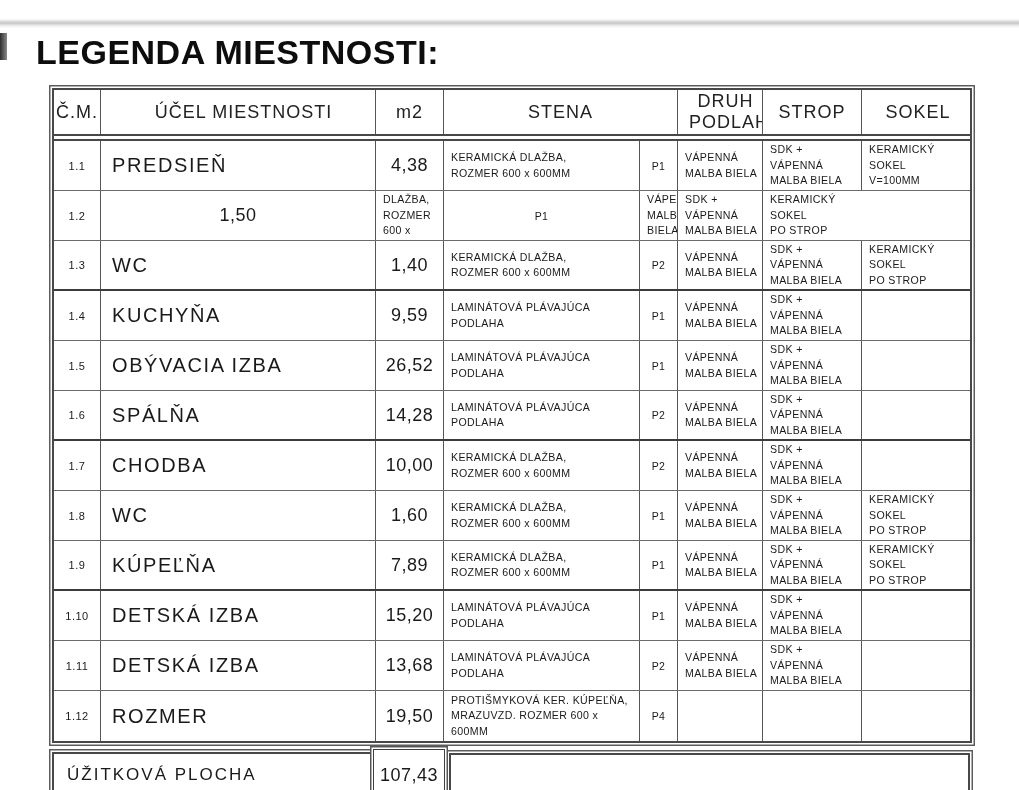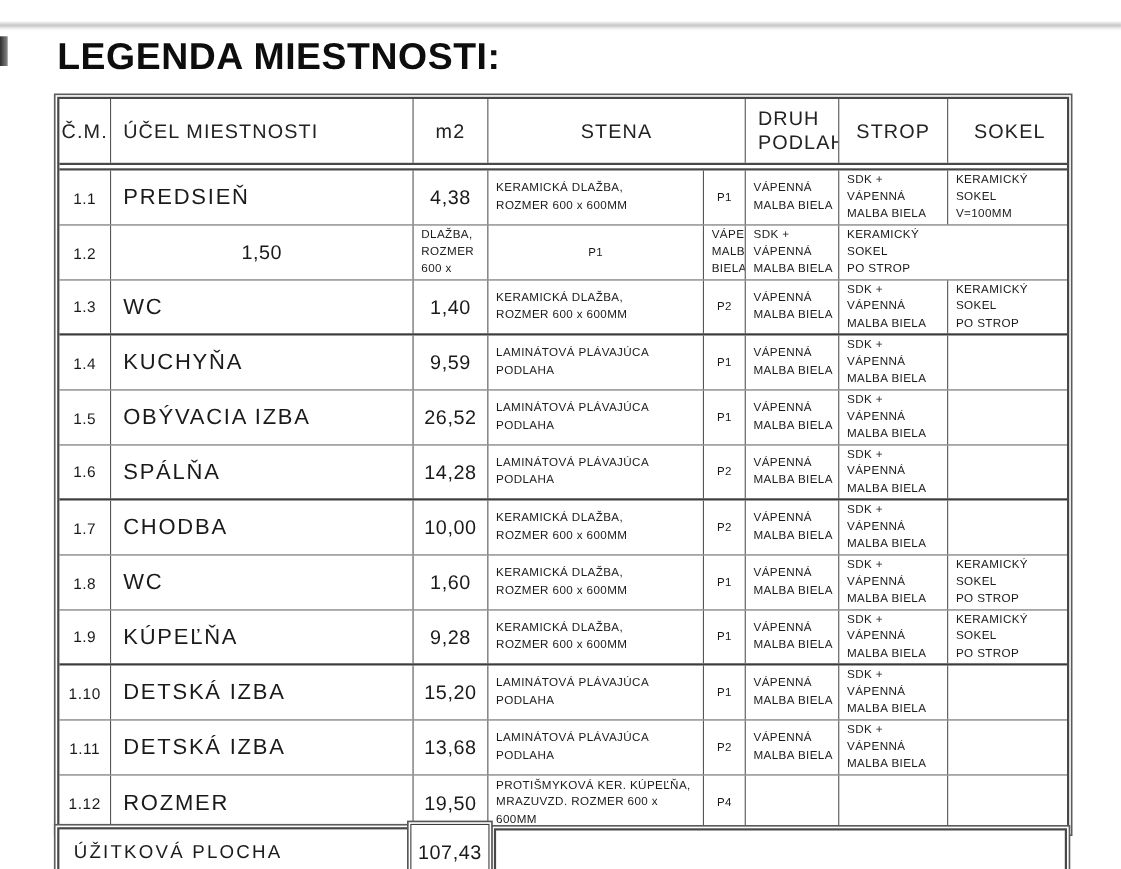--- a/index.html
+++ b/index.html
@@ -11,41 +11,41 @@
   
   .top-shadow {
     position:absolute; left:0; top:19px; width:1019px; height:9px;
     background:linear-gradient(180deg,#fdfdfd 0%,#c6c6c6 45%,#ededed 75%,#ffffff 100%);
   }
   .scan-mark {
     position:absolute; left:0; top:33px; width:7px; height:27px;
     background:linear-gradient(90deg,#2e2e2e,#8a8a8a); filter:blur(.4px);
   }
   .title {
-    position:absolute; left:52px; top:33px;
+    position:absolute; left:36px; top:33px;
     font-size:34px; font-weight:700; letter-spacing:.5px; color:#0d0d0d;
   }
   
   .tbl {
     position:absolute; left:52px; top:88px; width:920px;
     border:2px solid #484848; background:#fff;
     box-shadow:0 0 0 1.5px #ffffff, 0 0 0 3px #5c5c5c;
   }
   .thead, .row { display:grid; }
-  .thead { grid-template-columns:47px 275px 68px 234px 85px 99px 112px; height:60px; border-bottom:2px solid #484848; }
+  .thead { grid-template-columns:47px 275px 68px 234px 85px 99px 112px; height:46px; border-bottom:2px solid #484848;text-align:center; }
   .row   { grid-template-columns:47px 275px 68px 196px 38px 85px 99px 112px; height:50px; border-bottom:1.5px solid #6a6a6a; }
   .tbody { border-top:2px solid #484848; margin-top:3px; }
   .row.group-end { border-bottom:2.2px solid #3c3c3c; }
   .row.last { border-bottom:none; }
   .cell { border-right:1.5px solid #565656; display:flex; flex-direction:column; justify-content:center; overflow:hidden; }
   .cell:last-child { border-right:none; }
   .thead .cell { font-size:18px; letter-spacing:1px; color:#222; }
   .center { align-items:center; }
   .padl { padding-left:11px; }
-  .c-cm   { font-size:14px; letter-spacing:.5px; }
+  .c-cm   { font-size:11px; letter-spacing:.5px; }
   .c-ucel { font-size:20px; letter-spacing:1.6px; }
   .c-m2   { font-size:18px; letter-spacing:.5px; }
   .c-floor,.c-stena,.c-strop,.c-sokel { font-size:10.6px; letter-spacing:.35px; line-height:15.5px; padding-left:7px; padding-right:2px; }
   .c-p { font-size:10.5px; letter-spacing:.3px; align-items:center;text-align:center; }
   .hm2 { font-size:17px; letter-spacing:0; }
   
   .foot-label-box {
     position:absolute; left:52px; top:752px; width:391px; height:46px;
     border:2px solid #484848; background:#fff;
     box-shadow:0 0 0 1.5px #ffffff, 0 0 0 3px #5c5c5c;
@@ -256,21 +256,21 @@
       <span class="ln">MALBA BIELA</span>
     </div>
     <div class="cell c-sokel">
       <span class="ln">KERAMICKÝ SOKEL</span>
       <span class="ln">PO STROP</span>
     </div>
   </div>
       <div class="row group-end">
     <div class="cell center c-cm">1.9</div>
     <div class="cell padl c-ucel">KÚPEĽŇA</div>
-    <div class="cell center c-m2">9,28</div>
+    <div class="cell center c-m2">7,89</div>
     <div class="cell c-floor">
       <span class="ln">KERAMICKÁ DLAŽBA,</span>
       <span class="ln">ROZMER 600 x 600MM</span>
     </div>
     <div class="cell c-p">P1</div>
     <div class="cell c-stena">
       <span class="ln">VÁPENNÁ</span>
       <span class="ln">MALBA BIELA</span>
     </div>
     <div class="cell c-strop">

